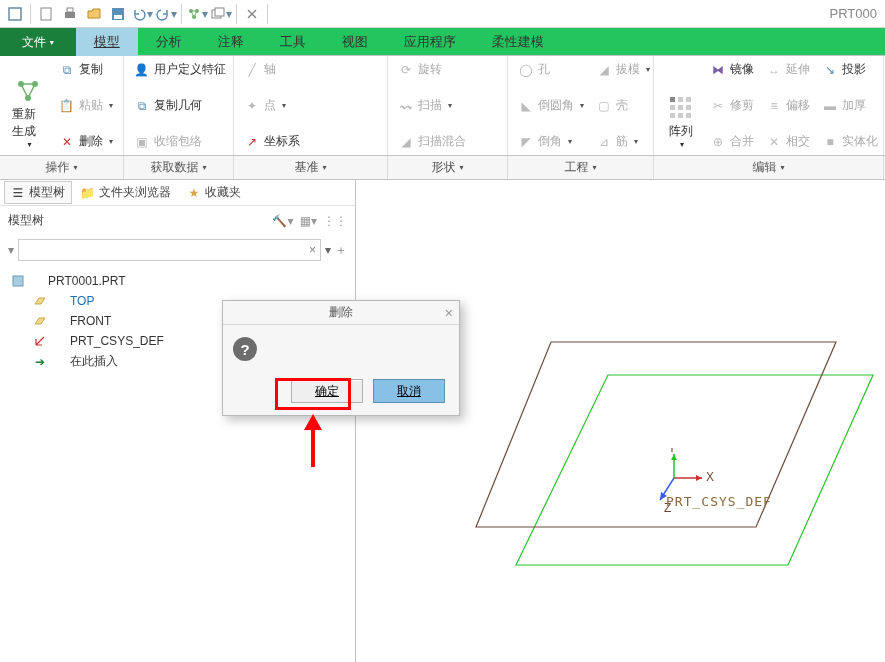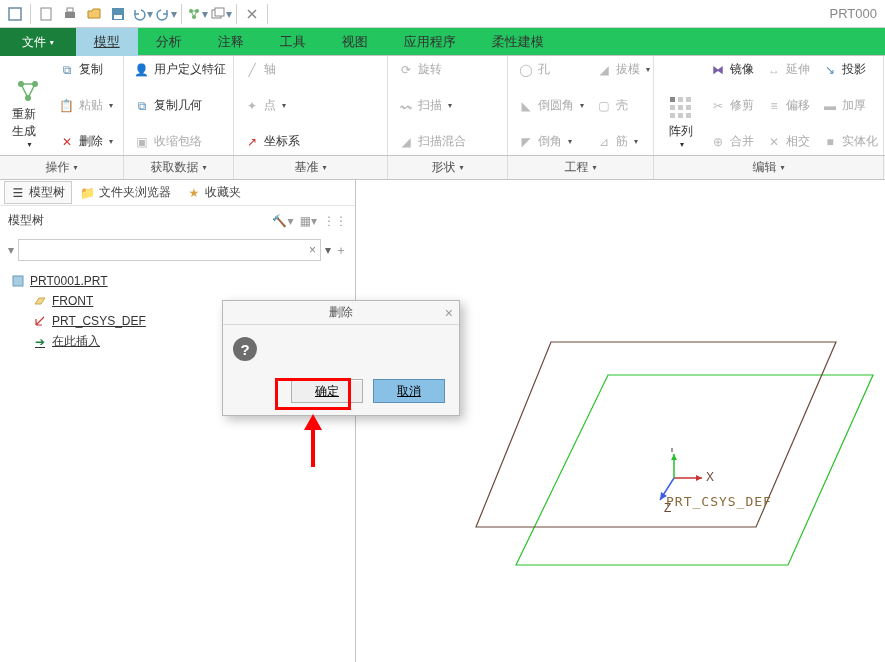--- a/index.html
+++ b/index.html
@@ -43,21 +43,21 @@
   .tree-header .label { color: #444; font-size: 12px; }
   .tree-tools { display: flex; gap: 6px; color: #999; }
   .tree-filter { display: flex; align-items: center; gap: 4px; padding: 4px 8px; }
   .tree-filter .funnel { color: #888; }
   .tree-filter .input { flex: 1; height: 22px; border: 1px solid #ccc; background: #fff; display: flex; align-items: center; justify-content: flex-end; padding: 0 4px; color: #888; }
   .tree-filter .input .x { cursor: pointer; }
   .tree-filter .dd { color: #666; }
   .tree-filter .plus { color: #888; }
 
   .tree { padding: 6px 10px; }
-  .node { display: flex; align-items: center; gap: 4px; padding: 2px 0; color: #333; text-decoration: underline; }
+  .node { display: flex; align-items: center; gap: 22px; padding: 2px 0; color: #333; }
   .node.child { padding-left: 22px; }
   .node.selected { color: #1a6fb0; }
   .node .i { width: 16px; height: 16px; display: inline-flex; align-items: center; justify-content: center; }
 
   .canvas { flex: 1; background: #fff; position: relative; }
 
   .dialog { position: absolute; left: 222px; top: 300px; width: 238px; background: #f6f6f6; border: 1px solid #b8b8b8; box-shadow: 4px 4px 10px rgba(0,0,0,0.25); z-index: 30; }
   .dialog .titlebar { height: 24px; background: #f6f6f6; border-bottom: 1px solid #d8d8d8; display: flex; align-items: center; justify-content: center; position: relative; color: #555; }
   .dialog .titlebar .close { position: absolute; right: 6px; color: #999; cursor: pointer; font-size: 14px; }
   .dialog .content { padding: 12px 10px; display: flex; gap: 10px; align-items: center; }
@@ -411,20 +411,28 @@
     </div>
     <div class="tree">
       <div class="node">
         <span class="i">
             <svg width="14" height="14">
               <rect x="2" y="2" width="10" height="10" fill="#a8cde2" stroke="#6b9cb8"></rect>
             </svg>
           </span>
         <span>PRT0001.PRT</span>
       </div>
+      <div class="node child selected">
+        <span class="i">
+            <svg width="14" height="14">
+              <path d="M2 10 L6 4 L12 4 L8 10 Z" fill="#f2d78a" stroke="#c9a94a"></path>
+            </svg>
+          </span>
+        <span>TOP</span>
+      </div>
       <div class="node child">
         <span class="i">
             <svg width="14" height="14">
               <path d="M2 10 L6 4 L12 4 L8 10 Z" fill="#f2d78a" stroke="#c9a94a"></path>
             </svg>
           </span>
         <span>FRONT</span>
       </div>
       <div class="node child">
         <span class="i">

